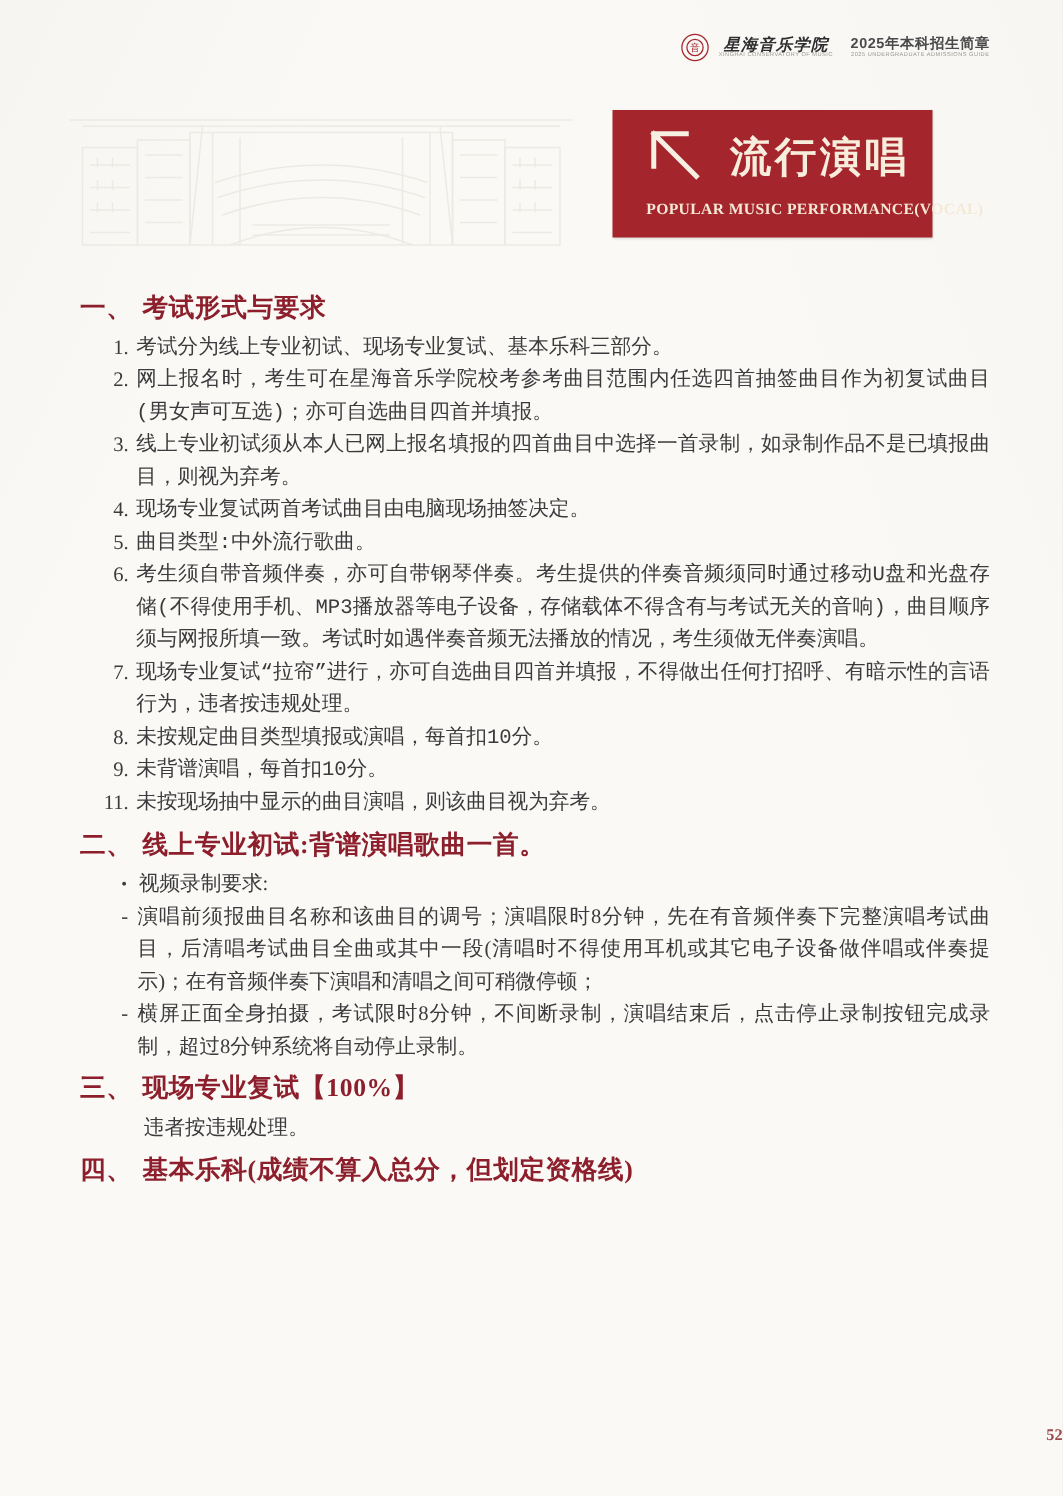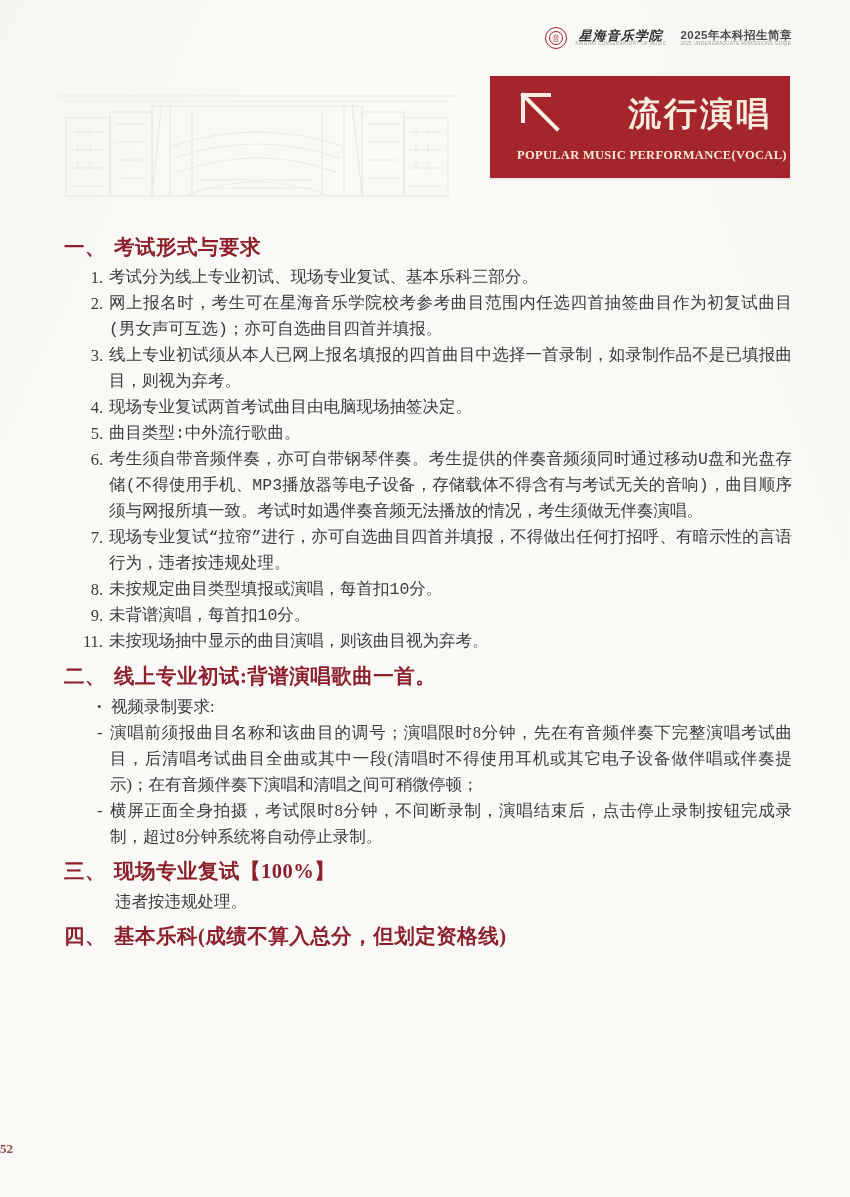--- a/index.html
+++ b/index.html
@@ -37,33 +37,33 @@
   .logo-block { display:flex; flex-direction:column; line-height:1.05;align-items:center; }
   .logo-cn {
     font-size:13px; font-weight:bold; color:#2e2e30;
     font-style:italic; letter-spacing:1px;
     font-family:"Liberation Serif","DejaVu Serif",serif;
   }
   .tiny-caption {
     font-size:4.5px; color:#9a9792; letter-spacing:0.4px; white-space:nowrap;
     font-family:"Liberation Sans",sans-serif;
   }
-  .booklet-block { display:flex; flex-direction:column; line-height:1.1; margin-left:6px; }
+  .booklet-block { display:flex; flex-direction:column; line-height:1.1; margin-left:6px;text-align:center; }
   .booklet-cn {
     font-size:11.5px; font-weight:bold; color:#4a4a4c; letter-spacing:0.5px;
     font-family:"Liberation Sans","DejaVu Sans",sans-serif;
   }
 
   
   .watermark { position:absolute; top:84px; left:52px; pointer-events:none; }
 
   
   .banner {
-    position:absolute; top:76px; left:490px;
-    width:300px; height:102px;
+    position:absolute; top:88px; left:490px;
+    width:256px; height:102px;
     background:#A5252D;
     box-shadow:0 1px 2px rgba(0,0,0,0.12);
   }
   .banner-arrow { position:absolute; top:12px; left:26px; }
   .banner-title {
     position:absolute; top:16px; right:18px;
     font-size:33px; font-weight:bold; color:#F7EDDC;
     letter-spacing:3px;
     font-family:"Liberation Serif","DejaVu Serif",serif;
   }
@@ -98,21 +98,21 @@
   .bullet-glyph { flex:none; width:14px; font-size:13px; }
   .dash-row { display:flex; margin-left:33px; }
   .dash-glyph { flex:none; width:13px; }
   .dash-text { flex:1; }
 
   .sec-body { margin-left:51px; }
 
   
   .footer {
     position:absolute; bottom:40px; left:0; width:100%;
-    text-align:left;
+    text-align:right;
   }
   .page-num {
     font-size:13px; font-weight:bold; color:#9C4A4E;
     font-family:"Liberation Serif","DejaVu Serif",serif;
   }
 </style>
 </head>
 <body>
 
 <div class="page">

